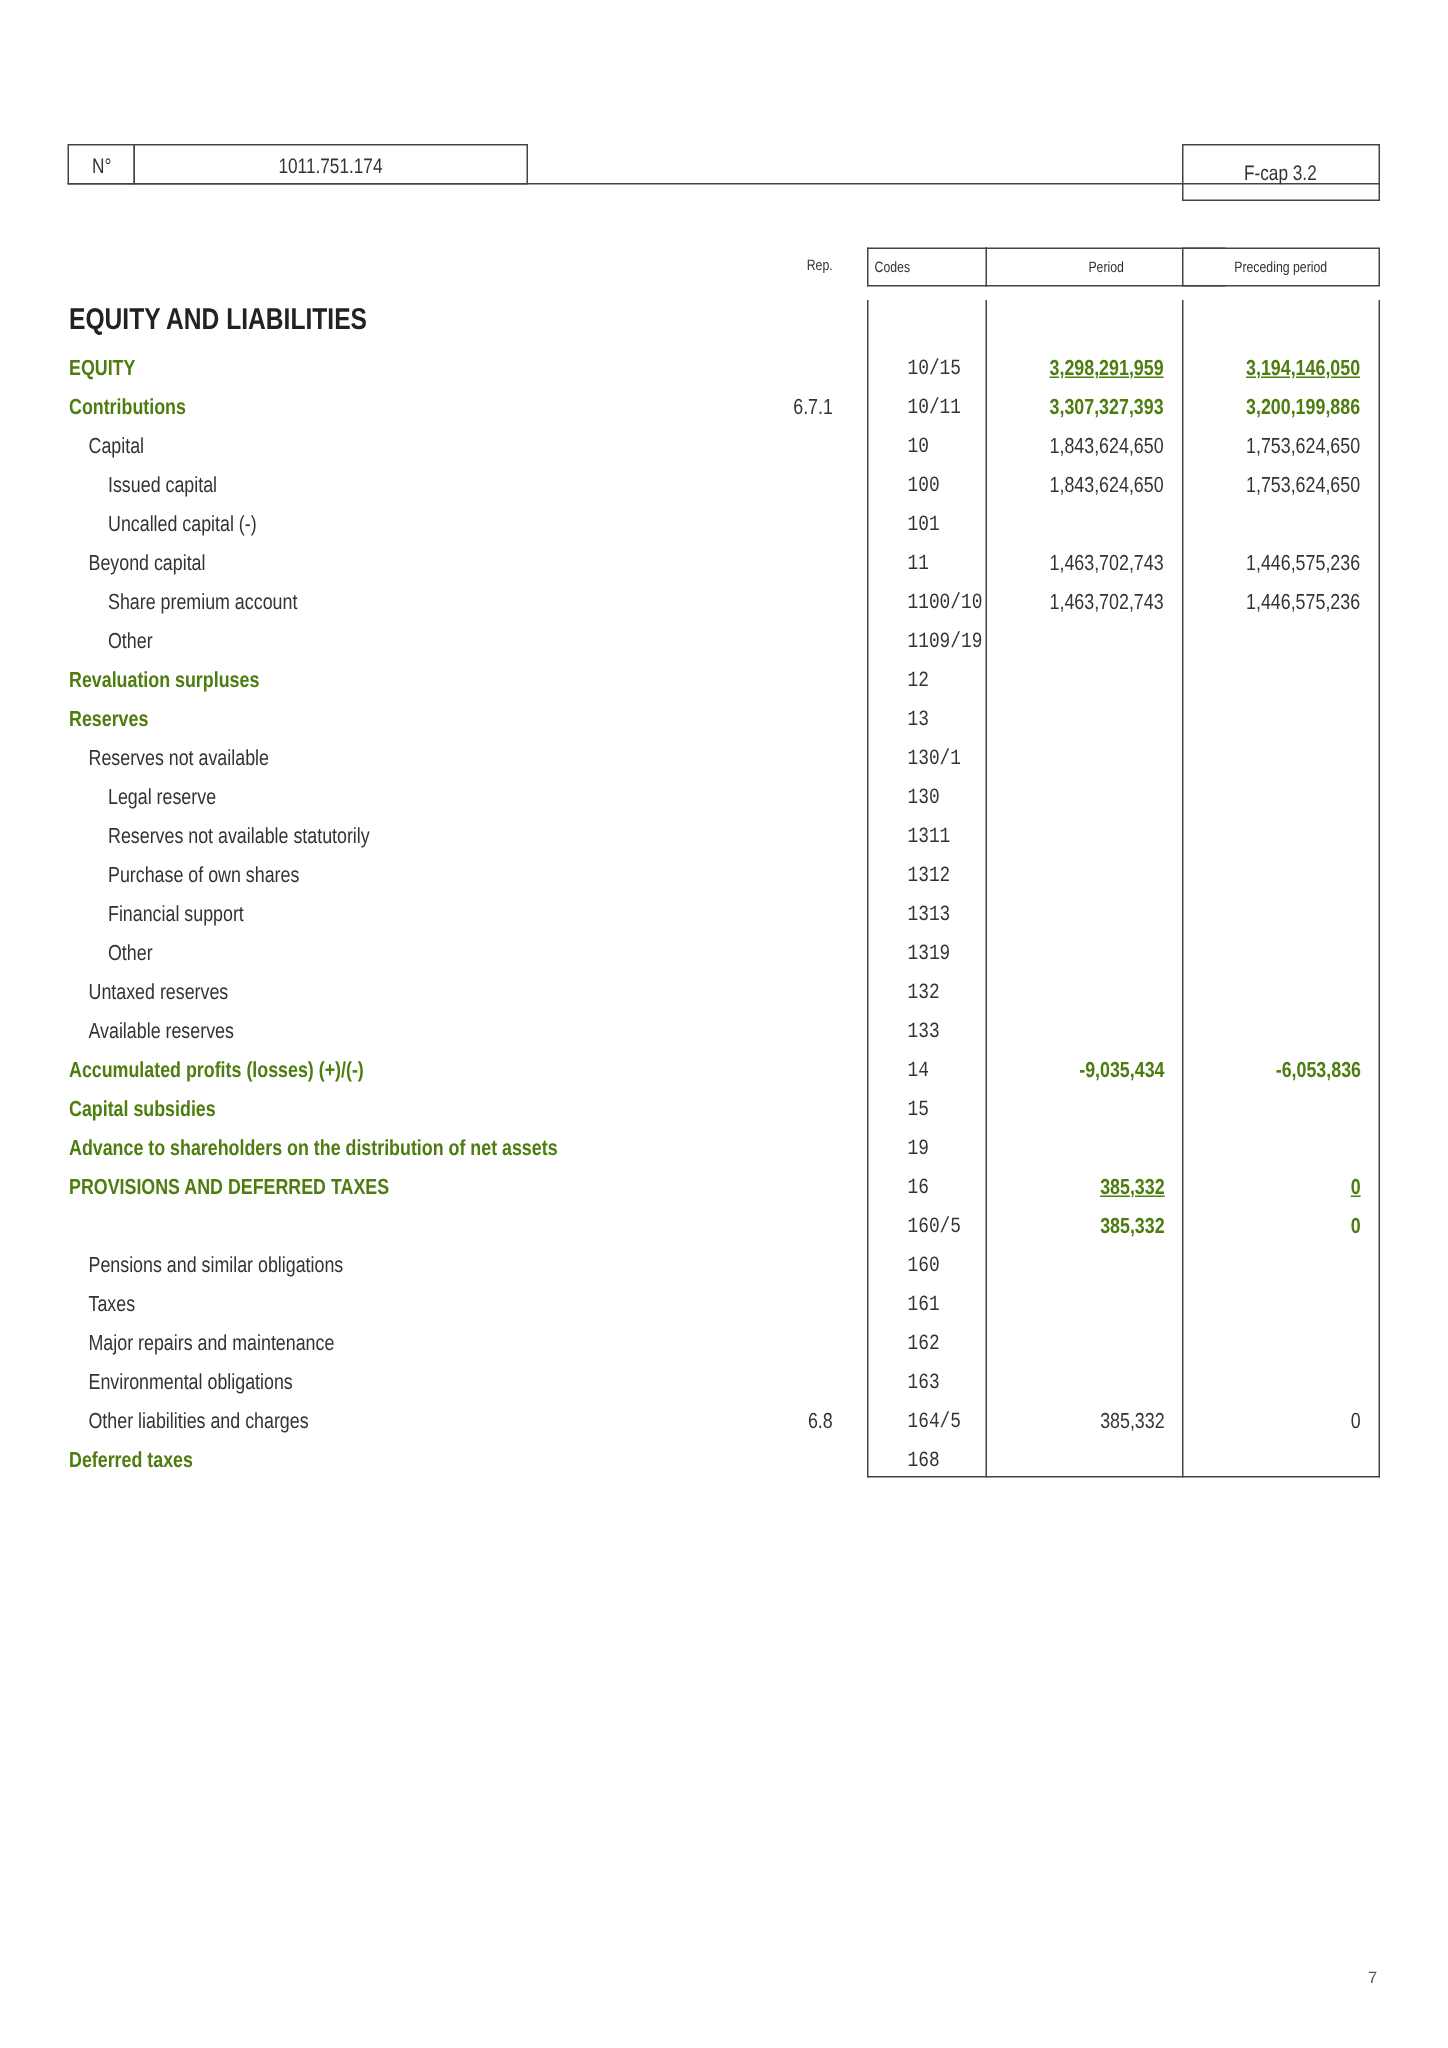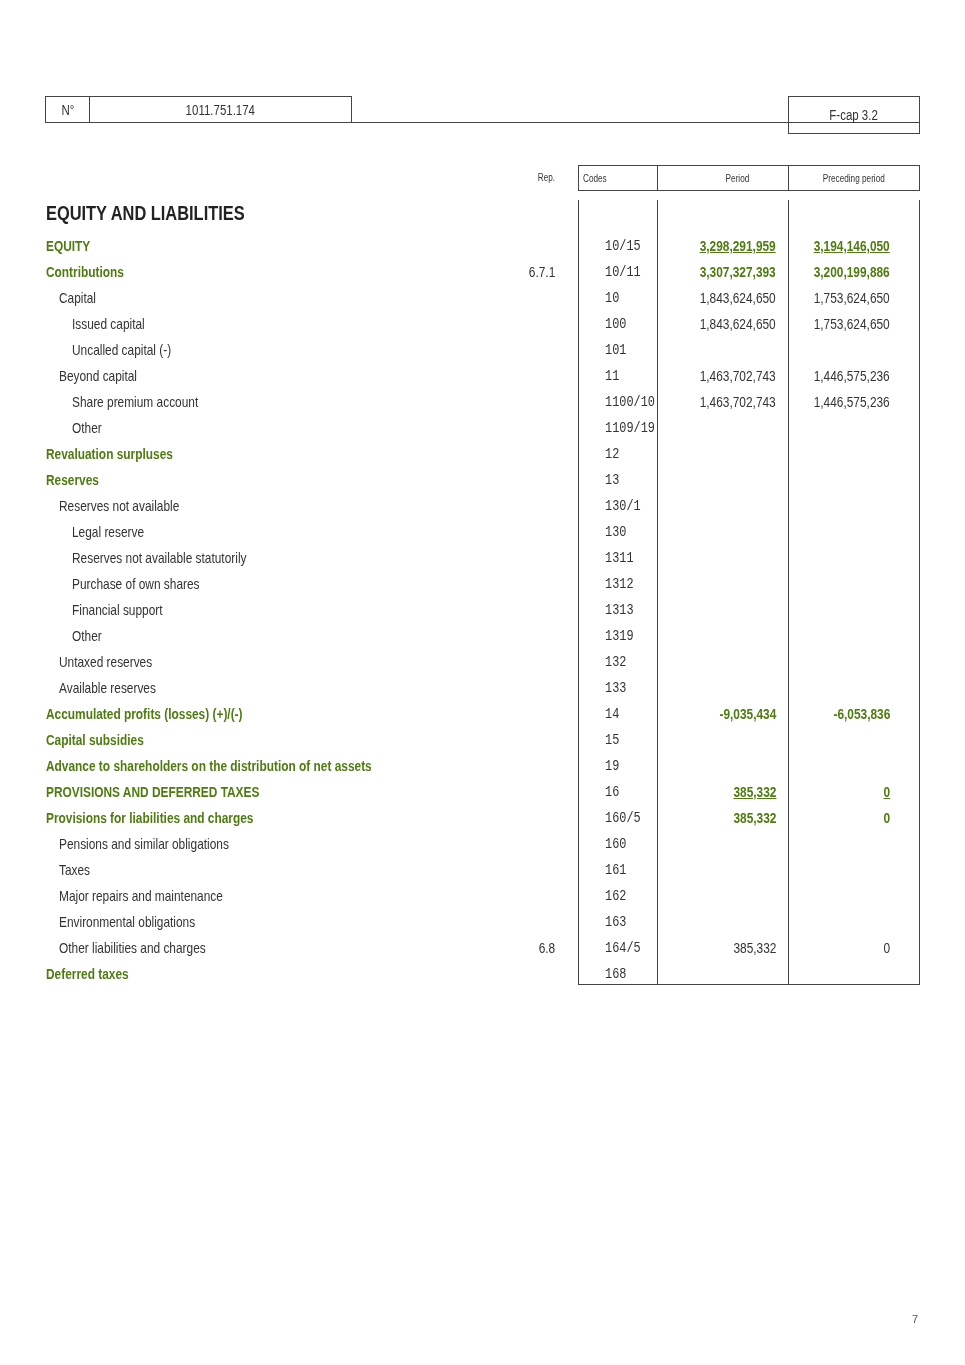--- a/index.html
+++ b/index.html
@@ -34,21 +34,21 @@
   .title { position: absolute; left: 46px; top: 202px; font-size: 20px; font-weight: bold; color: #222; }
 
   .row { position: absolute; left: 0; width: 965px; height: 26px; font-size: 14.5px; line-height: 26px; }
   .row .label { position: absolute; left: 46px; }
   .row.l1 .label { left: 59px; }
   .row.l2 .label { left: 72px; }
   .row.bold .label, .row.bold .v { font-weight: bold; color: #4d7c0f; text-decoration: underline; }
   .row .rep { position: absolute; left: 505px; width: 50px; text-align: right; }
   .row .code { position: absolute; left: 605px; font-family: Liberation Mono, monospace; }
   .row .v1 { position: absolute; left: 657px; width: 119px; text-align: right; }
-  .row .v2 { position: absolute; left: 771px; width: 119px; text-align: right; }
+  .row .v2 { position: absolute; left: 788px; width: 119px; text-align: right; }
   .u { text-decoration: underline; }
 
   .page-num { position: absolute; left: 912px; top: 1313px; font-size: 11px; color: #555; }
 </style>
 </head>
 <body>
 
 <div class="box box-n">
   <span class="txt txt-c">N°</span>
 </div>
@@ -222,21 +222,20 @@
       <div class="v v2"><span class="txt txt-r"></span></div>
     </div>
     <div class="row l0 bold" style="top: 779px;">
       <div class="label"><span class="txt">PROVISIONS AND DEFERRED TAXES</span></div>
       <div class="rep"><span class="txt txt-r"></span></div>
       <div class="code"><span class="txt">16</span></div>
       <div class="v v1"><span class="txt txt-r u">385,332</span></div>
       <div class="v v2"><span class="txt txt-r u">0</span></div>
     </div>
     <div class="row l0 bold" style="top: 805px;">
-      <div class="label"><span class="txt">Provisions for liabilities and charges</span></div>
       <div class="rep"><span class="txt txt-r"></span></div>
       <div class="code"><span class="txt">160/5</span></div>
       <div class="v v1"><span class="txt txt-r">385,332</span></div>
       <div class="v v2"><span class="txt txt-r">0</span></div>
     </div>
     <div class="row l1" style="top: 831px;">
       <div class="label"><span class="txt">Pensions and similar obligations</span></div>
       <div class="rep"><span class="txt txt-r"></span></div>
       <div class="code"><span class="txt">160</span></div>
       <div class="v v1"><span class="txt txt-r"></span></div>

